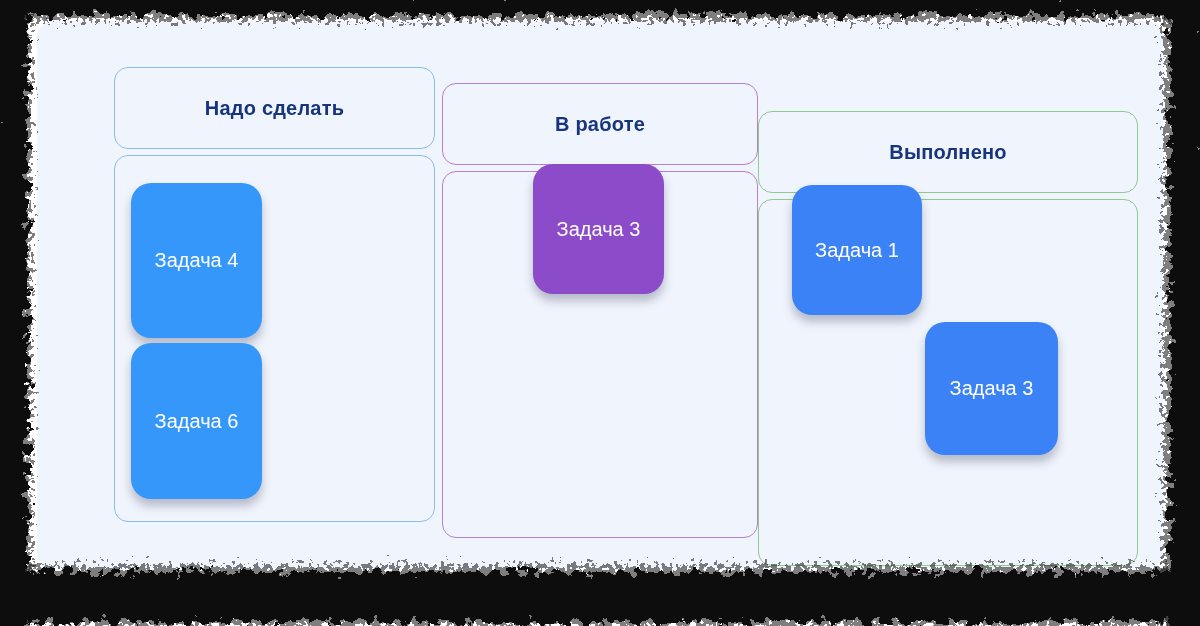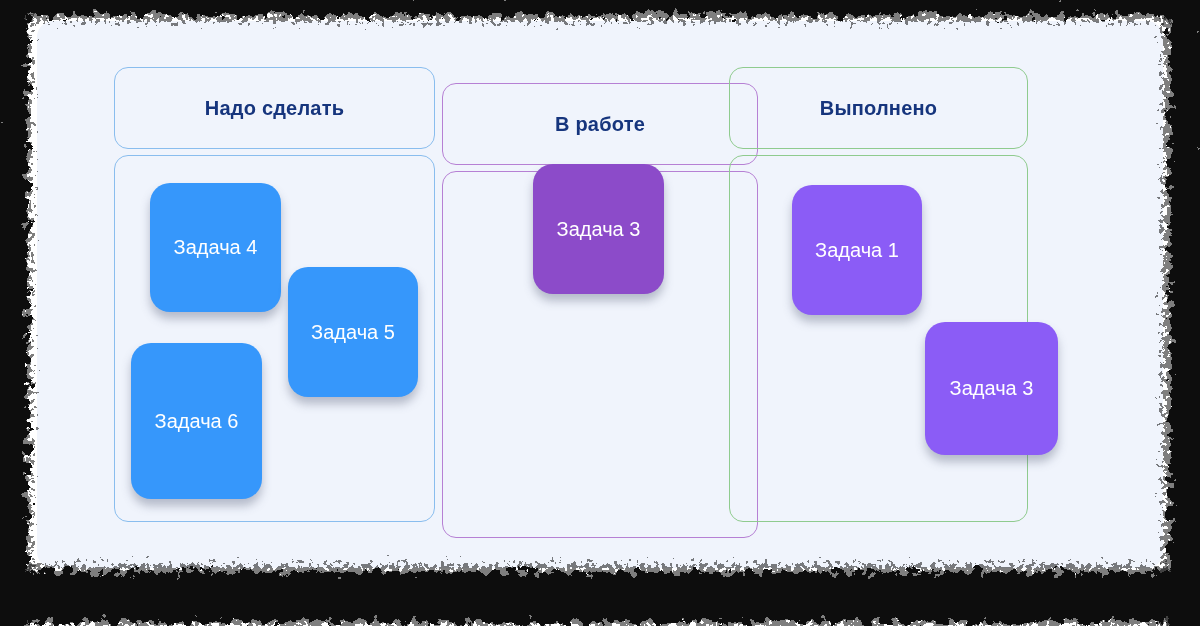--- a/index.html
+++ b/index.html
@@ -34,39 +34,39 @@
   .col-title {
     font-size: 20px;
     font-weight: bold;
     color: #16357d;
     letter-spacing: .2px;
   }
   .col-body { top: 155px; height: 367px; }
 
   .c1 { left: 114px; width: 321px; border-color: #89bdee; }
   .c2 { left: 442px; width: 316px; border-color: #b680d4; margin-top: 16px; }
-  .c3 { left: 729px; width: 299px; border-color: #8fcb8e; }
+  .c3 { left: 758px; width: 380px; border-color: #8fcb8e; margin-top: 44px; }
 
   .card {
     position: absolute;
     border-radius: 20px;
     display: flex;
     align-items: center;
     justify-content: center;
     color: #ffffff;
     font-size: 20px;
     box-shadow: 0 7px 10px rgba(73, 80, 109, 0.35);
     cursor: grab;
     z-index: 2;
   }
   .card-blue   { background: #3697fb; }
   .card-purple { background: #8c4bc9; }
-  .card-green  { background: #8b5cf6; }
+  .card-green  { background: #3b82f6; }
 
-  .card-t4 { left: 131px; top: 183px; width: 131px; height: 129px; margin-left: 19px; }
+  .card-t4 { left: 131px; top: 183px; width: 131px; height: 155px; }
   .card-t5 { left: 288px; top: 267px; width: 130px; height: 130px; }
   .card-t6 { left: 131px; top: 343px; width: 131px; height: 156px; }
   .card-t3 { left: 533px; top: 164px; width: 131px; height: 130px; }
   .card-t1 { left: 792px; top: 185px; width: 130px; height: 130px; }
   .card-t2 { left: 925px; top: 322px; width: 133px; height: 133px; }
 
   .frame-svg {
     position: absolute;
     left: 0; top: 0;
     width: 1200px; height: 626px;
@@ -91,23 +91,20 @@
   </div>
   <div class="col-box col-body c2"></div>
 
   <div class="col-box col-header c3">
     <span class="col-title">Выполнено</span>
   </div>
   <div class="col-box col-body c3"></div>
 
   <div class="card card-blue card-t4">
     <span>Задача 4</span>
-  </div>
-  <div class="card card-blue card-t5">
-    <span>Задача 5</span>
   </div>
   <div class="card card-blue card-t6">
     <span>Задача 6</span>
   </div>
   <div class="card card-purple card-t3">
     <span>Задача 3</span>
   </div>
   <div class="card card-green card-t1">
     <span>Задача 1</span>
   </div>

